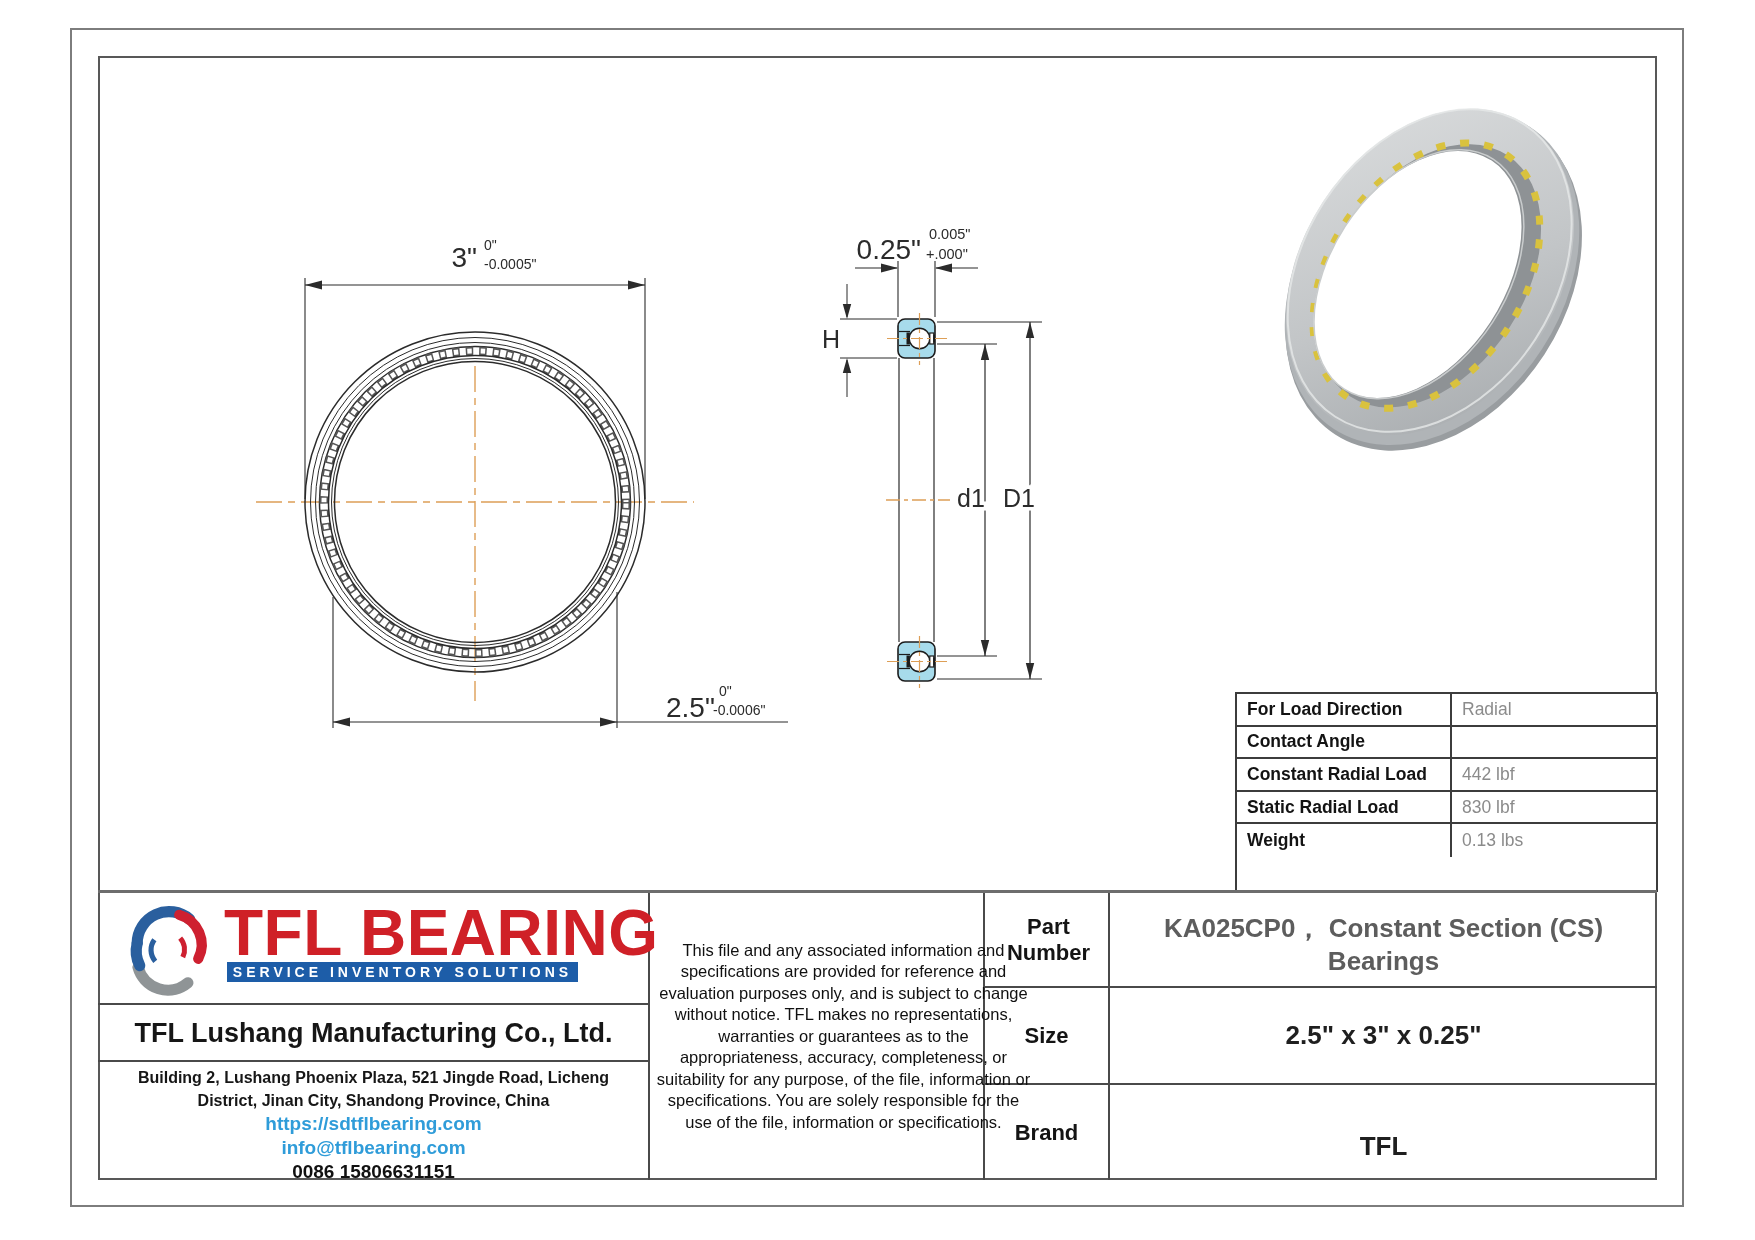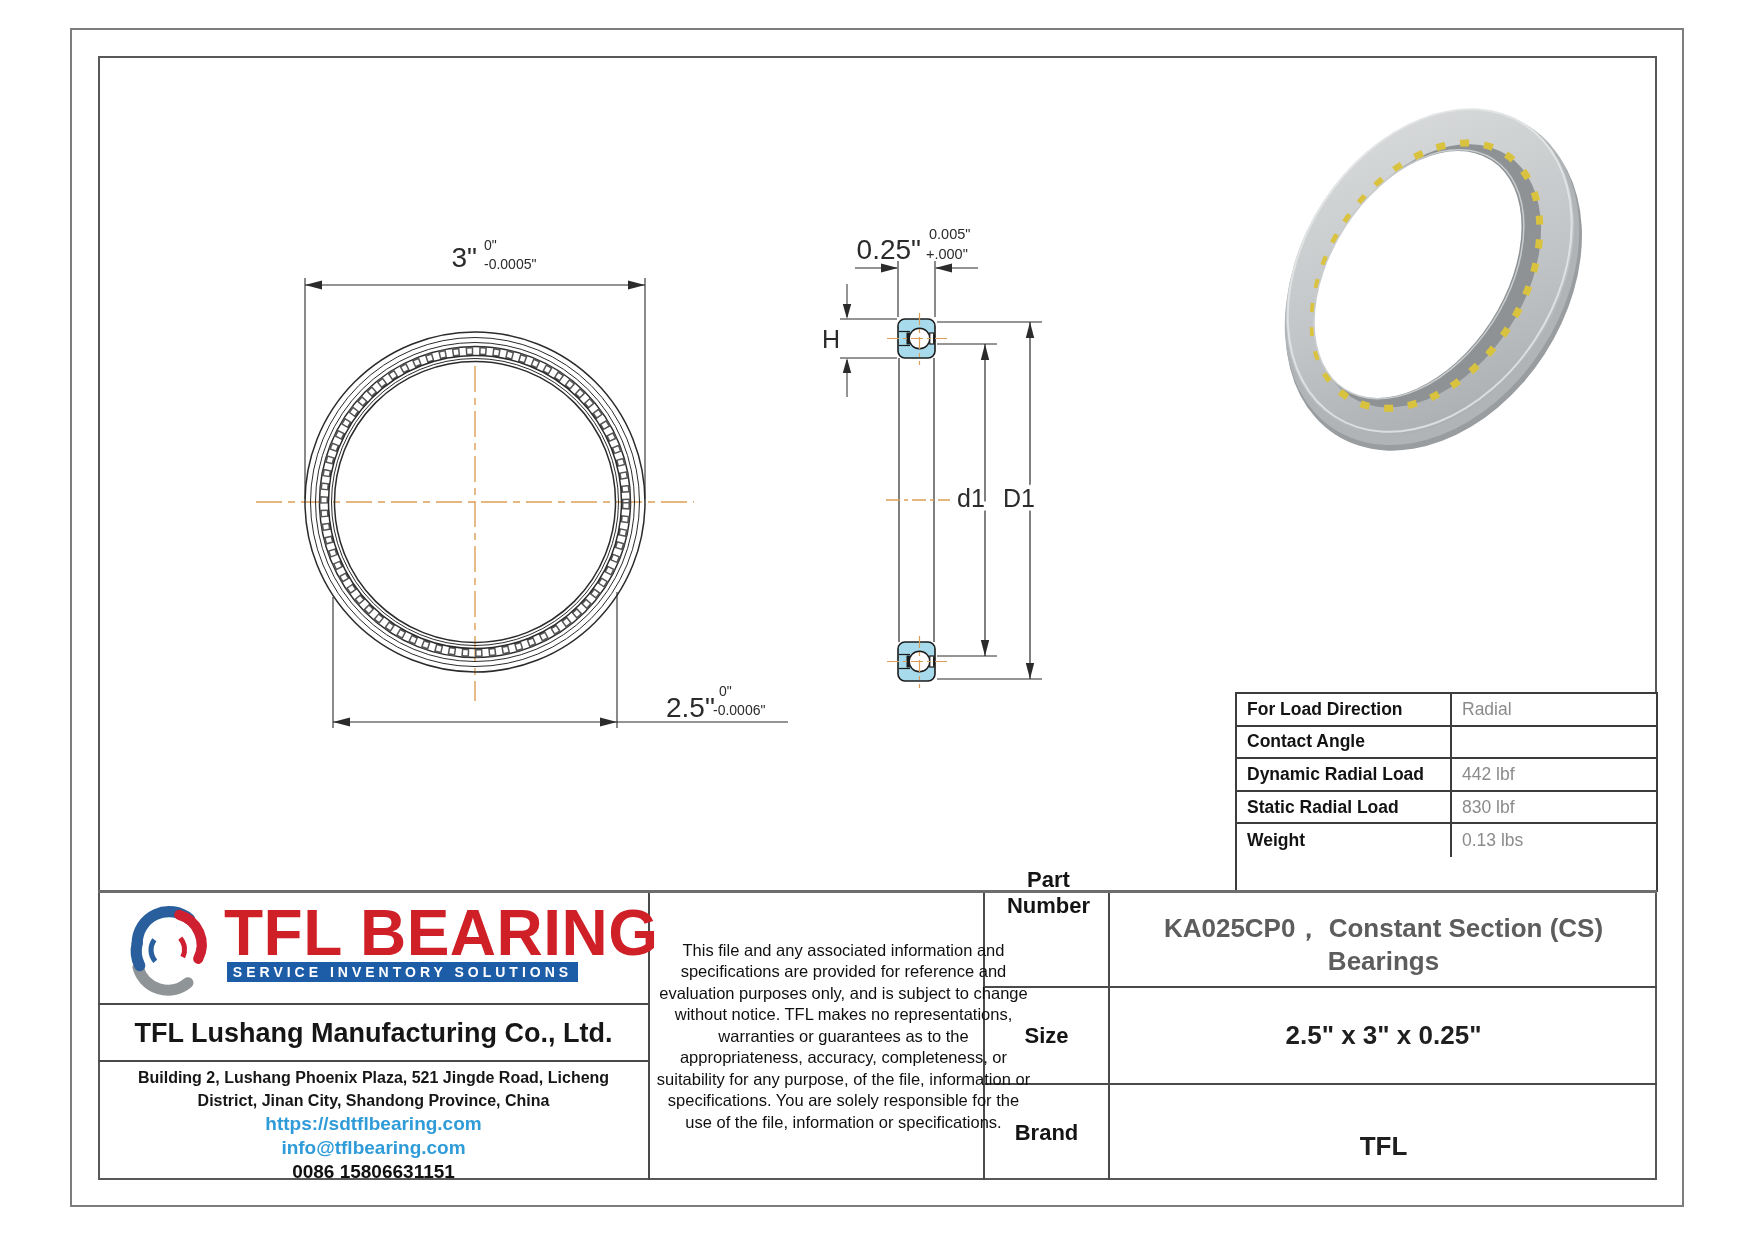--- a/index.html
+++ b/index.html
@@ -203,21 +203,21 @@
   <div class="abs spec-table">
     <div class="spec-row">
       <div class="spec-label">For Load Direction</div>
       <div class="spec-value">Radial</div>
     </div>
     <div class="spec-row">
       <div class="spec-label">Contact Angle</div>
       <div class="spec-value"></div>
     </div>
     <div class="spec-row">
-      <div class="spec-label">Dynamic Radial Load</div>
+      <div class="spec-label">Constant Radial Load</div>
       <div class="spec-value">442 lbf</div>
     </div>
     <div class="spec-row">
       <div class="spec-label">Static Radial Load</div>
       <div class="spec-value">830 lbf</div>
     </div>
     <div class="spec-row">
       <div class="spec-label">Weight</div>
       <div class="spec-value">0.13 lbs</div>
     </div>
@@ -250,21 +250,21 @@
     <div class="addr-line">District, Jinan City, Shandong Province, China</div>
     <div><a class="addr-link" style="text-decoration:none;">https://sdtflbearing.com</a></div>
     <div><a class="addr-link" style="text-decoration:none;">info@tflbearing.com</a></div>
     <div class="addr-phone">0086 15806631151</div>
   </div>
 
   <div class="abs disclaimer-cell">
     <div class="disclaimer-text">This file and any associated information and specifications are provided for reference and evaluation purposes only, and is subject to change without notice. TFL makes no representations, warranties or guarantees as to the appropriateness, accuracy, completeness, or suitability for any purpose, of the file, information or specifications.  You are solely responsible for the use of the file, information or specifications.</div>
   </div>
 
-  <div class="abs pt-cell pt-label" style="left:985px; top:846px; width:127px; height:93px;">Part Number</div>
+  <div class="abs pt-cell pt-label" style="left:985px; top:893px; width:127px; height:93px;">Part Number</div>
   <div class="abs pt-cell pt-value-gray" style="left:1110px; top:893px; width:547px; height:93px;">
     <div style="max-width:480px;margin-top:11px;">KA025CP0， Constant Section (CS) Bearings</div>
   </div>
   <div class="abs pt-cell pt-label" style="left:985px; top:988px; width:123px; height:95px;">Size</div>
   <div class="abs pt-cell pt-value-dark" style="left:1110px; top:988px; width:547px; height:95px;">2.5" x 3" x 0.25"</div>
   <div class="abs pt-cell pt-label" style="left:985px; top:1085px; width:123px; height:95px;">Brand</div>
   <div class="abs pt-cell pt-value-dark" style="left:1110px; top:1085px; width:547px; height:122px;">TFL</div>
 
 </div>
 

